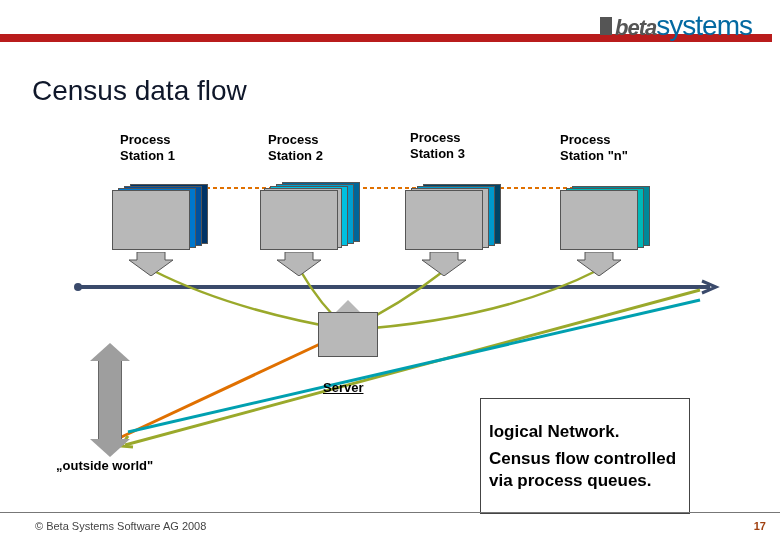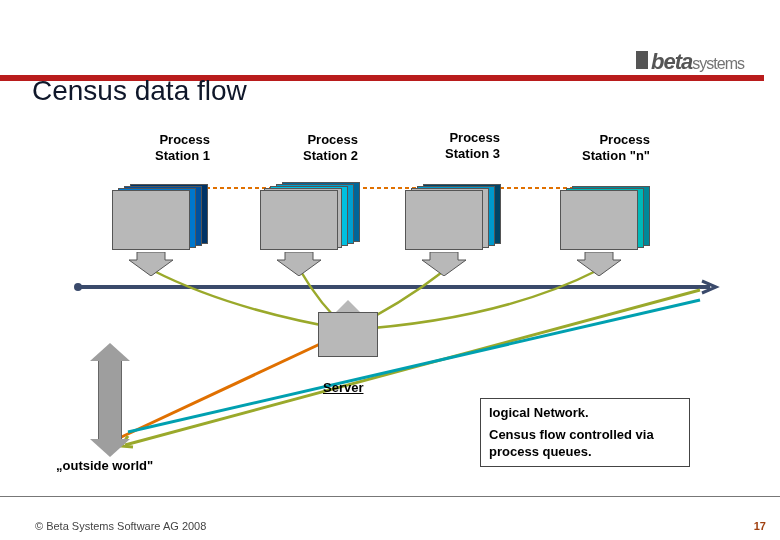--- a/index.html
+++ b/index.html
@@ -6,24 +6,23 @@
   body {
     width: 780px;
     height: 540px;
     font-family: Arial, sans-serif;
     background: #fff;
     position: relative;
     overflow: hidden;
   }
   .header {
     position: absolute;
-    top: 0; left: 0; right: 16px;
+    top: 0; left: 0; right: 8px;
     height: 42px;
-    border-bottom: 6px solid #b91c1c;
-    margin-top: 39px;
+    border-bottom: 8px solid #b91c1c;
   }
   .logo {
     position: absolute;
     right: 20px;
     top: 10px;
     display: flex;
     align-items: baseline;
     font-family: Arial, sans-serif;
   }
   .logo-bar {
@@ -34,38 +33,38 @@
     display: inline-block;
   }
   .logo-beta {
     font-weight: bold;
     font-size: 22px;
     color: #555;
     font-style: italic;
     letter-spacing: -1px;
   }
   .logo-systems {
-    font-size: 16px;
-    color: #737373;
+    font-size: 28px;
+    color: #0369a1;
     letter-spacing: -1px;
   }
   .title {
     position: absolute;
     top: 75px;
     left: 32px;
     font-size: 28px;
     font-weight: normal;
     color: #0f172a;
   }
   .station-label {
     position: absolute;
     font-size: 13px;
     font-weight: bold;
     color: #000;
-    text-align: right;
+    text-align: left;
     line-height: 1.2;
     width: 90px;
   }
   .st1-lbl { top: 132px; left: 120px; }
   .st2-lbl { top: 132px; left: 268px; }
   .st3-lbl { top: 130px; left: 410px; }
   .stn-lbl { top: 132px; left: 560px; }
 
   
   .stack {
@@ -177,32 +176,32 @@
     font-weight: bold;
   }
 
   
   .infobox {
     position: absolute;
     top: 398px;
     left: 480px;
     width: 210px;
     border: 1px solid #444;
-    padding: 6px 8px;
-    font-size: 13px;
+    padding: 22px 8px;
+    font-size: 17px;
     font-weight: bold;
     line-height: 1.25;
   }
   .infobox p:first-child { margin-bottom: 6px; }
 
   
   .foot {
     position: absolute;
     bottom: 0; left: 0; right: 0;
-    height: 44px;
+    height: 28px;
     border-top: 1px solid #777;
     font-size: 11px;
     color: #444;
   }
   .foot .copy { position:absolute; left:35px; bottom:8px; }
   .foot .page { position:absolute; right:14px; bottom:8px; color:#a04010; font-weight:bold;margin-left:13px;}
 
   svg.lines {
     position:absolute;
     top:0;left:0;

